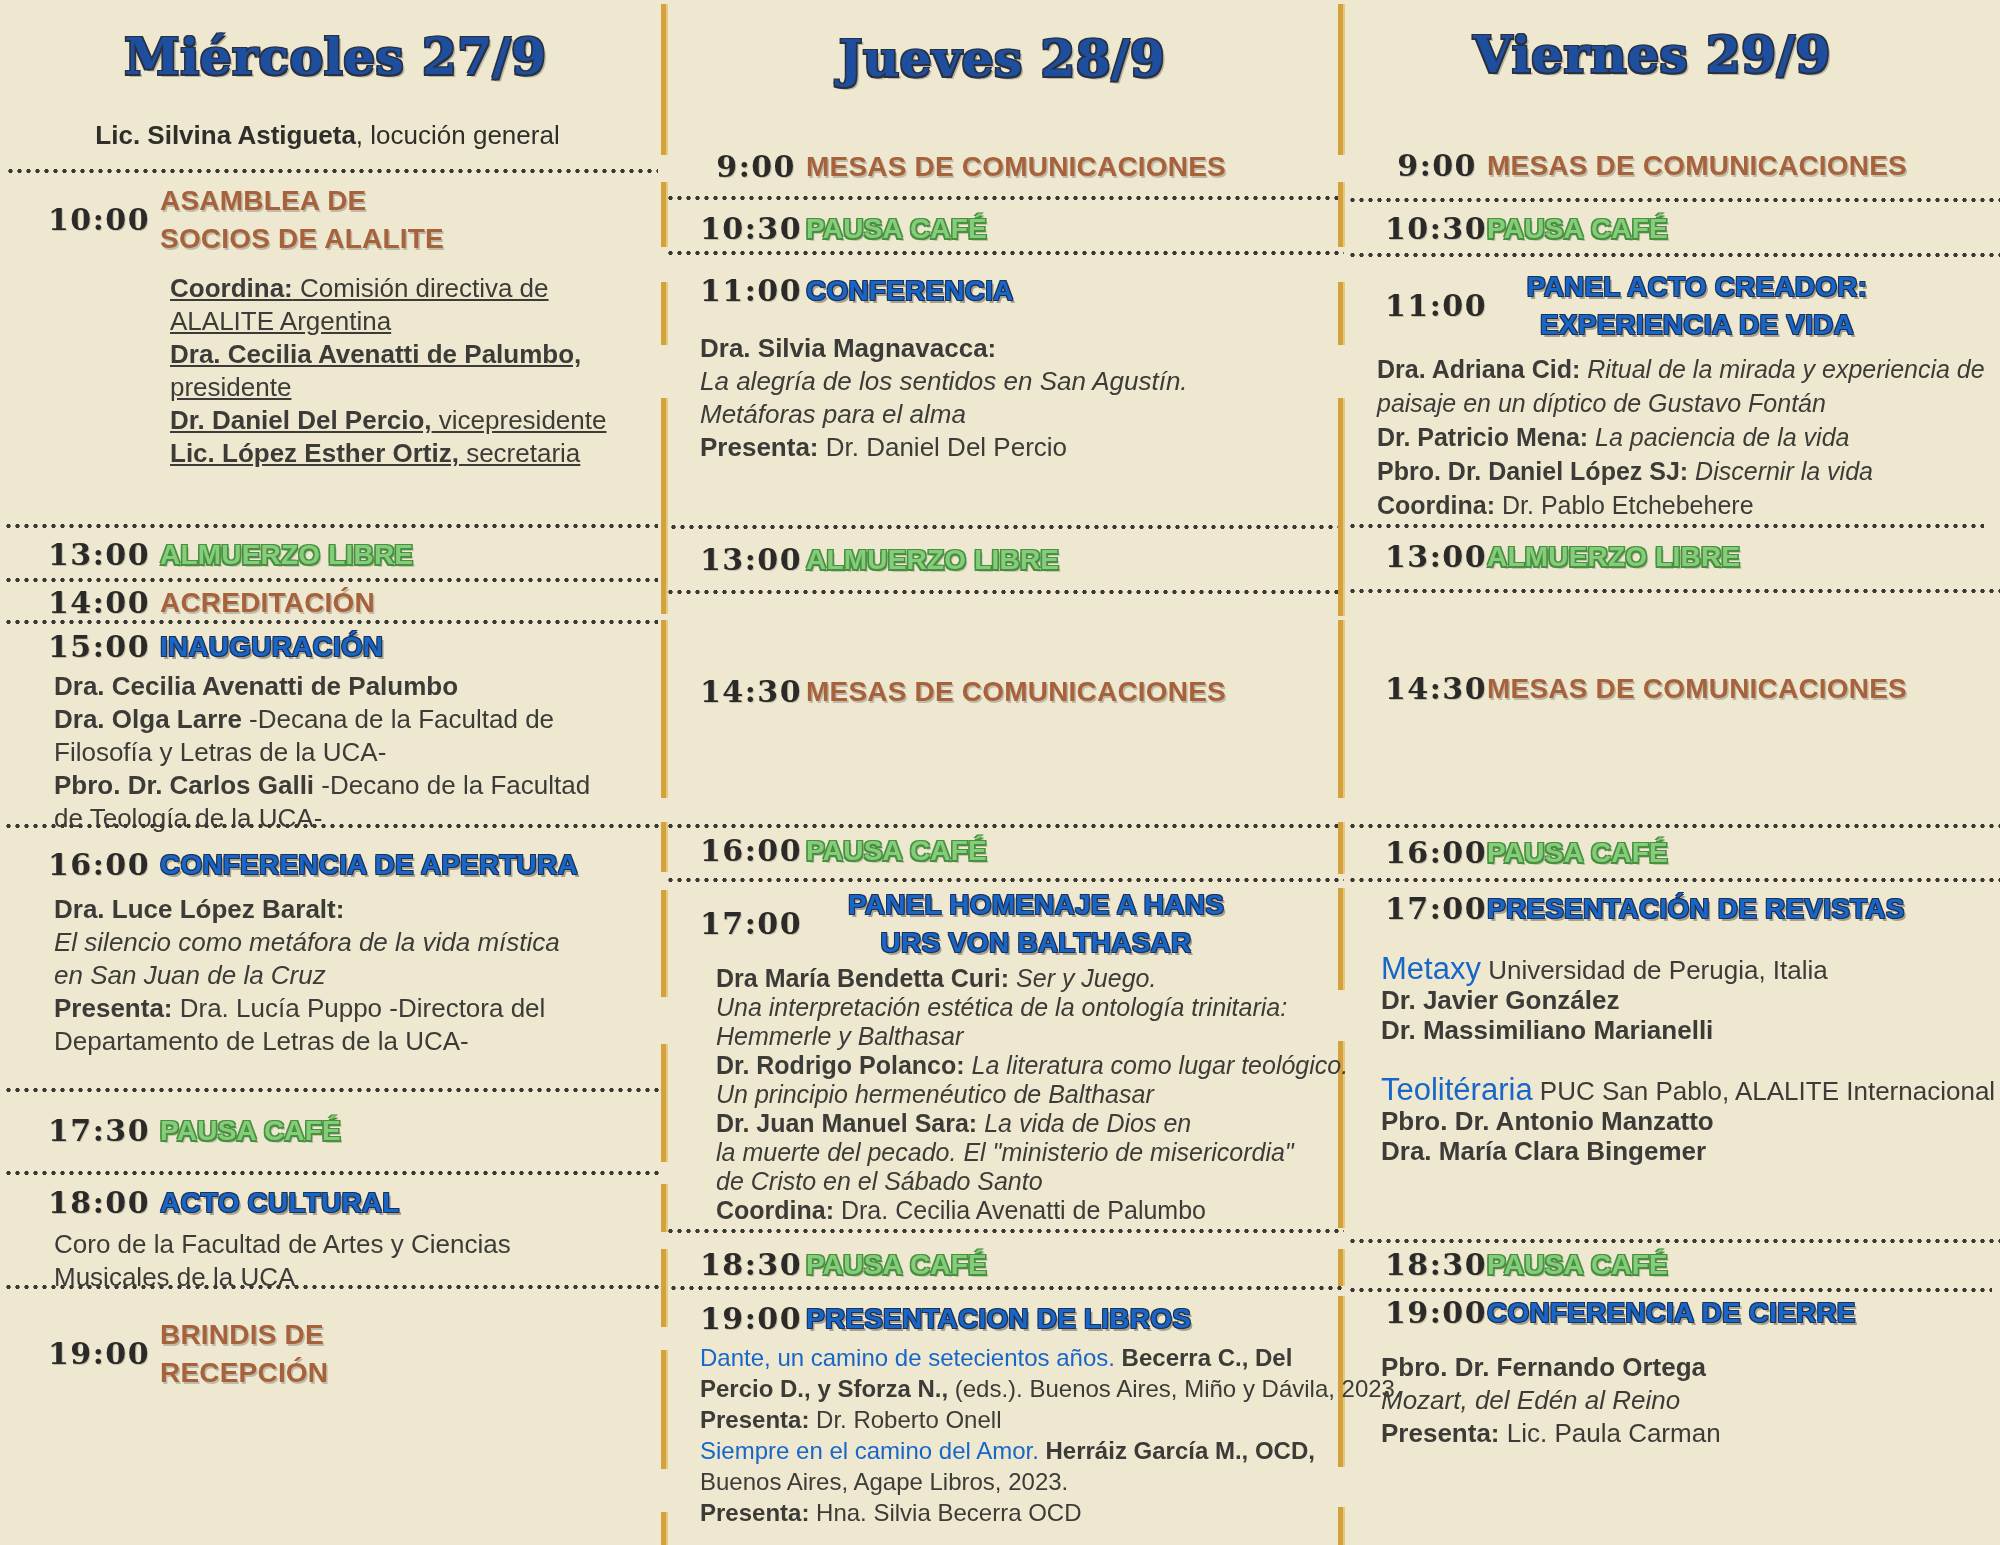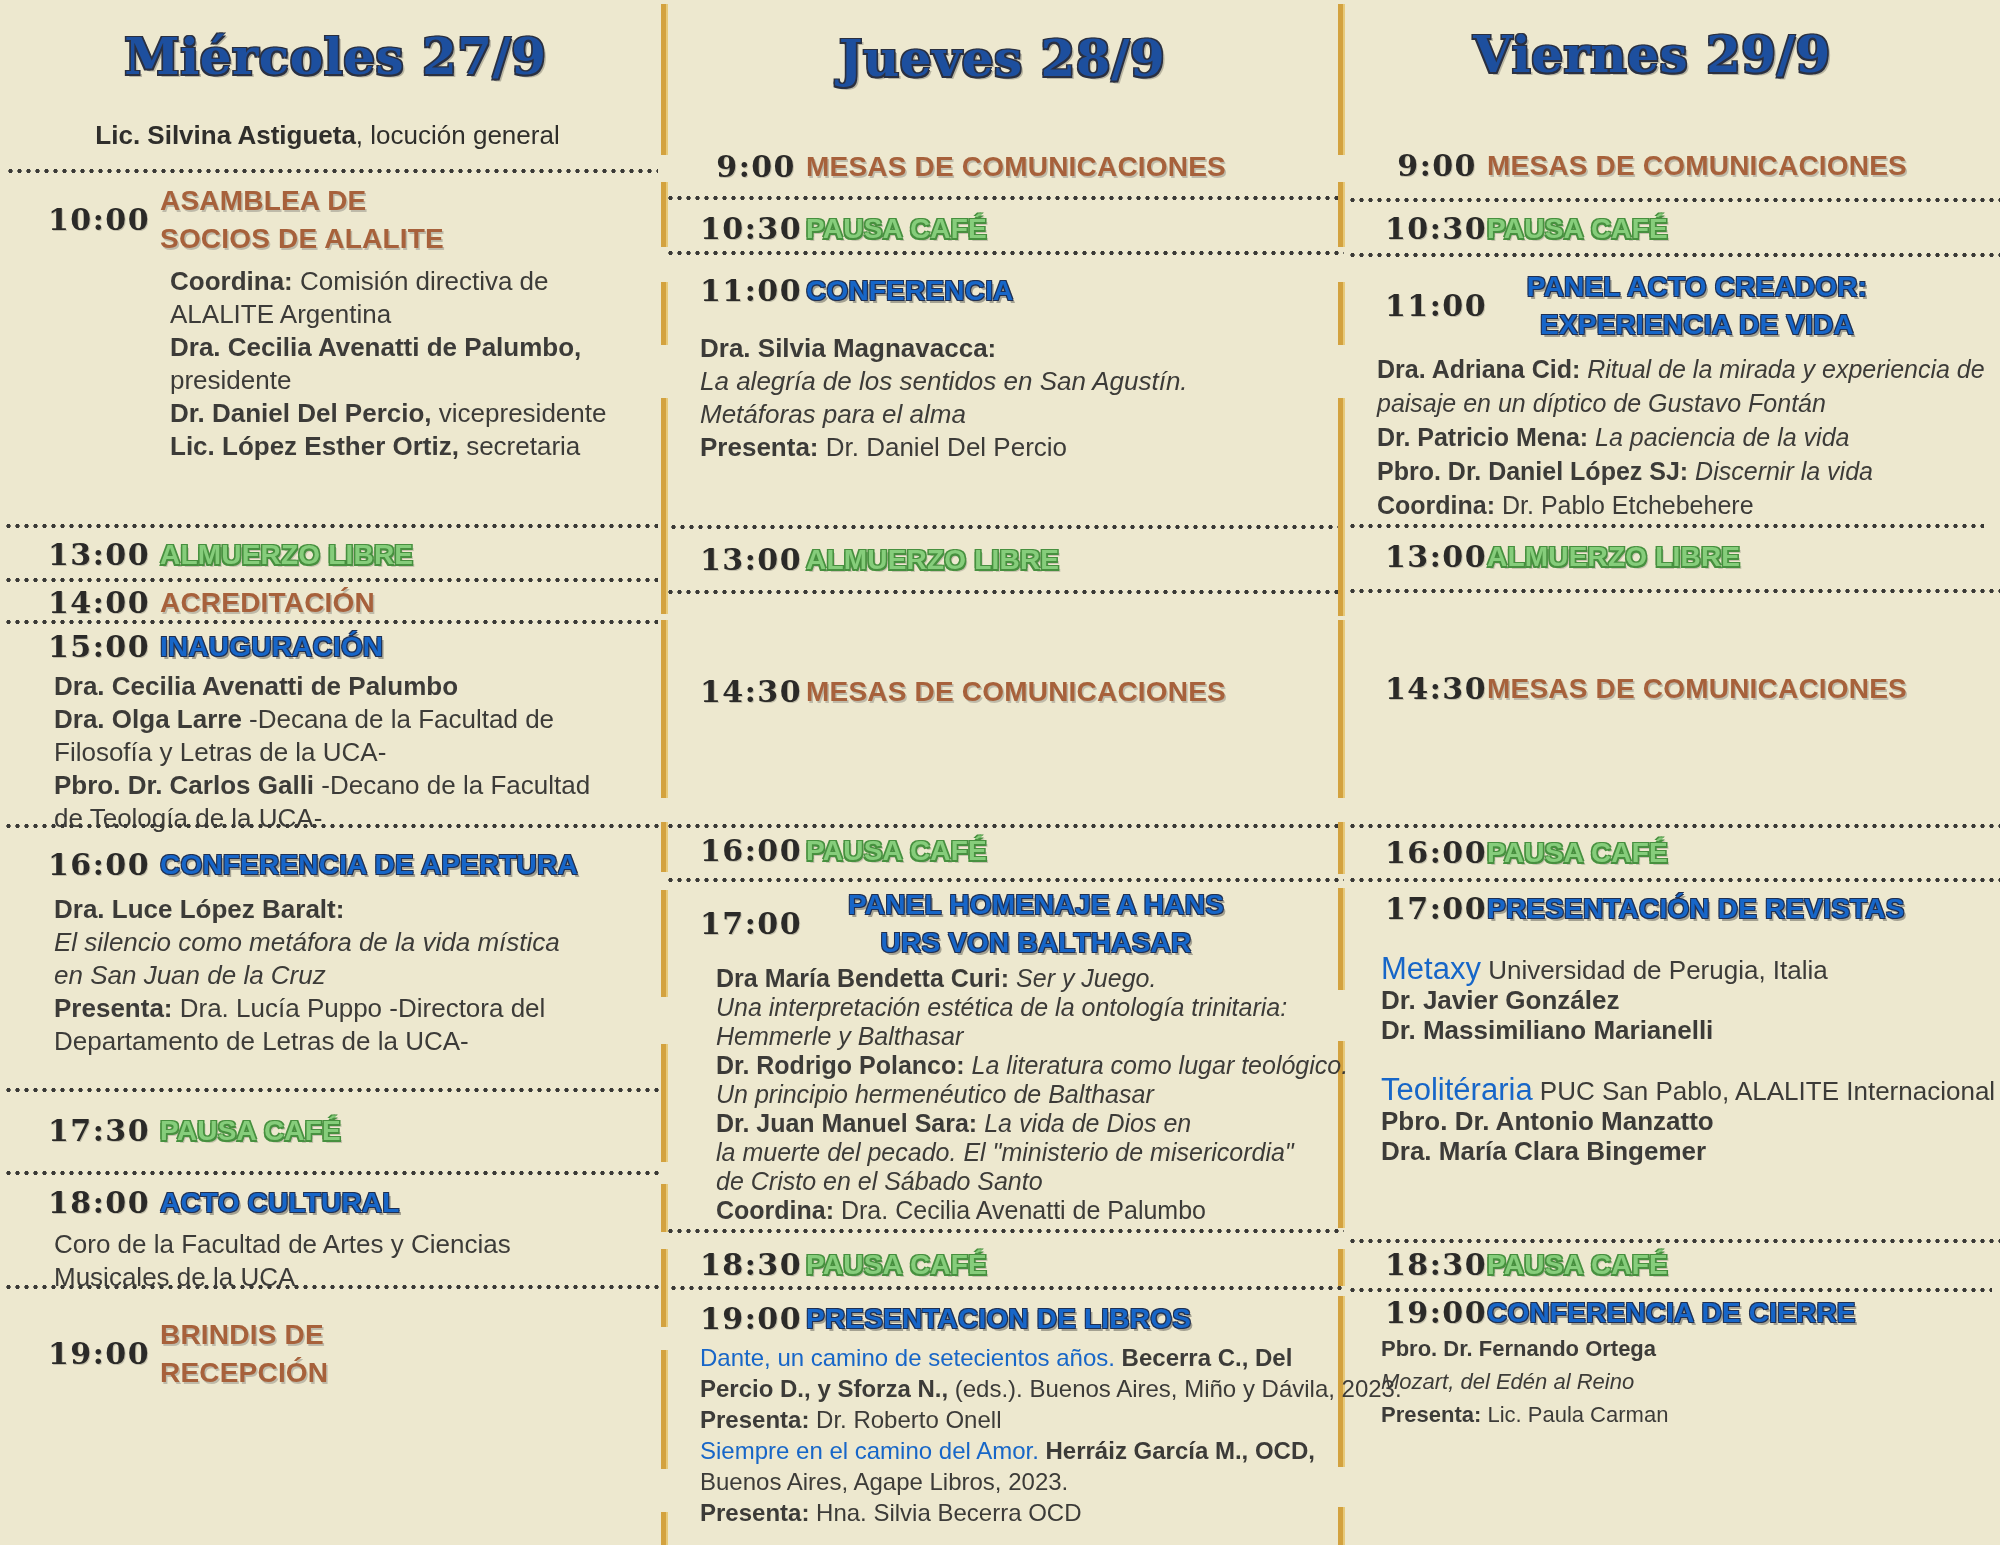--- a/index.html
+++ b/index.html
@@ -110,21 +110,21 @@
       <div class="bar" style="left: 1338px; top: 1296px; height: 171px;"></div>
       <div class="bar" style="left: 1338px; top: 1507px; height: 38px;"></div>
     </div>
   <div id="events">
       <div class="event" style="left: 48px; top: 182px; width: 600px;">
         <div class="head">
           <div class="time" style="width: 102px;">10:00</div>
           <div class="title brown">ASAMBLEA DE
 SOCIOS DE ALALITE</div>
         </div>
-        <div class="details" style="margin-left: 122px; margin-top: 7px; width: 480px; line-height: 33px; font-size: 26px;">
+        <div class="details" style="margin-left: 122px; margin-top: 14px; width: 480px; line-height: 33px; font-size: 26px; text-decoration: underline;">
           <div class="line"><span class="run-b">Coordina:</span><span class="run-r"> Comisión directiva de</span></div>
           <div class="line"><span class="run-r">ALALITE Argentina</span></div>
           <div class="line"><span class="run-b">Dra. Cecilia Avenatti de Palumbo,</span></div>
           <div class="line"><span class="run-r">presidente</span></div>
           <div class="line"><span class="run-b">Dr. Daniel Del Percio,</span><span class="run-r"> vicepresidente</span></div>
           <div class="line"><span class="run-b">Lic. López Esther Ortiz,</span><span class="run-r"> secretaria</span></div>
         </div>
       </div>
       <div class="event" style="left: 48px; top: 536px; width: 600px;">
         <div class="head">
@@ -330,20 +330,20 @@
         <div class="head">
           <div class="time" style="width: 92px;">18:30</div>
           <div class="title green">PAUSA CAFÉ</div>
         </div>
       </div>
       <div class="event" style="left: 1385px; top: 1294px; width: 612px;">
         <div class="head">
           <div class="time" style="width: 92px;">19:00</div>
           <div class="title blue">CONFERENCIA DE CIERRE</div>
         </div>
-        <div class="details" style="margin-left: -4px; margin-top: 0; width: 618px; line-height: 33px; font-size: 22px;">
+        <div class="details" style="margin-left: -4px; margin-top: 19px; width: 618px; line-height: 33px; font-size: 26px;">
           <div class="line"><span class="run-b">Pbro. Dr. Fernando Ortega</span></div>
           <div class="line"><span class="run-i">Mozart, del Edén al Reino</span></div>
           <div class="line"><span class="run-b">Presenta:</span><span class="run-r"> Lic. Paula Carman</span></div>
         </div>
       </div>
     </div>
 </div>
 
 </body></html>

